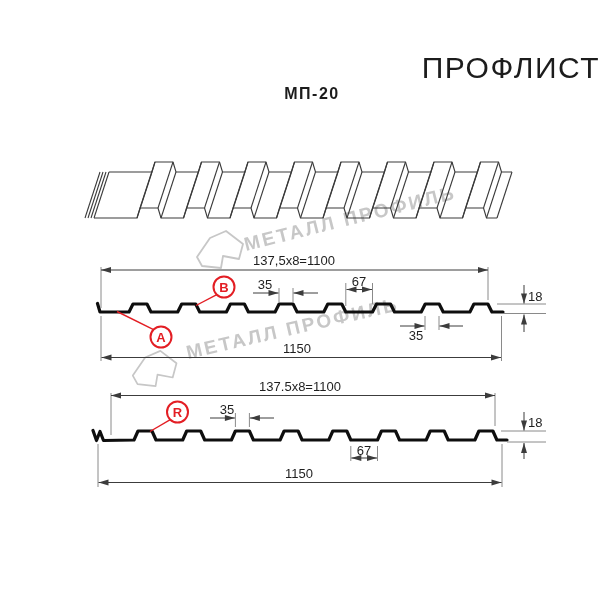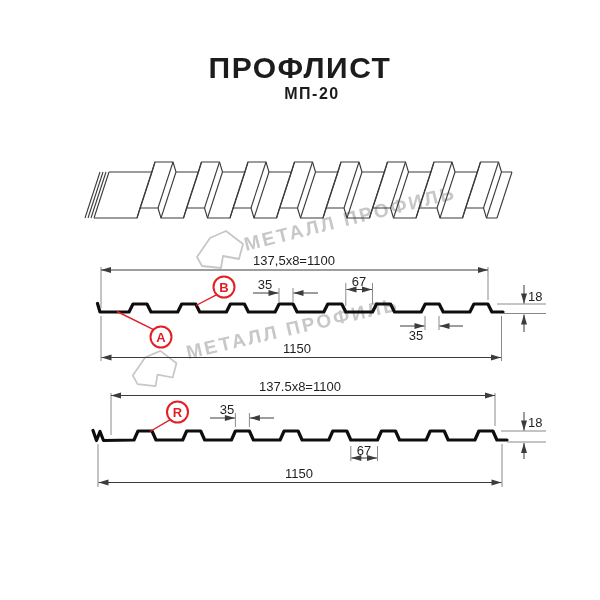--- a/index.html
+++ b/index.html
@@ -1,19 +1,19 @@
 <!DOCTYPE html>
 <html><head>
 <meta charset="utf-8">
 <style>
   html,body{margin:0;padding:0;background:#ffffff;}
   .page{position:relative;width:600px;height:600px;background:#fff;overflow:hidden;
         font-family:"Liberation Sans",sans-serif;}
-  .title{position:absolute;top:51px;left:0;width:600px;text-align:center;
-         font-size:30px;font-weight:bold;letter-spacing:1.5px;color:#1c1c1c;}
+  .title{position:absolute;top:51px;left:0;width:600px;text-align:right;
+         font-size:30px;font-weight:normal;letter-spacing:1.5px;color:#1c1c1c;}
   .subtitle{position:absolute;top:85px;left:0;width:600px;text-align:center;
          font-size:16px;font-weight:bold;letter-spacing:1.5px;color:#1c1c1c;padding-left:12px;}
   .footer{position:absolute;top:527px;left:0;width:600px;text-align:center;
          font-size:16px;font-weight:bold;letter-spacing:0.4px;color:#1c1c1c;}
   svg{position:absolute;top:0;left:0;}
   .thin{stroke:#8a8a8a;stroke-width:1;fill:none;}
   .dim{stroke:#3c3c3c;stroke-width:1;fill:none;}
   .prof{stroke:#0e0e0e;stroke-width:3.2;fill:none;stroke-linejoin:round;stroke-linecap:round;}
   .l3d{stroke:#3a3a3a;stroke-width:1.1;fill:none;stroke-linejoin:round;}
   .l3d line{stroke:#3a3a3a;stroke-width:1.1;}

